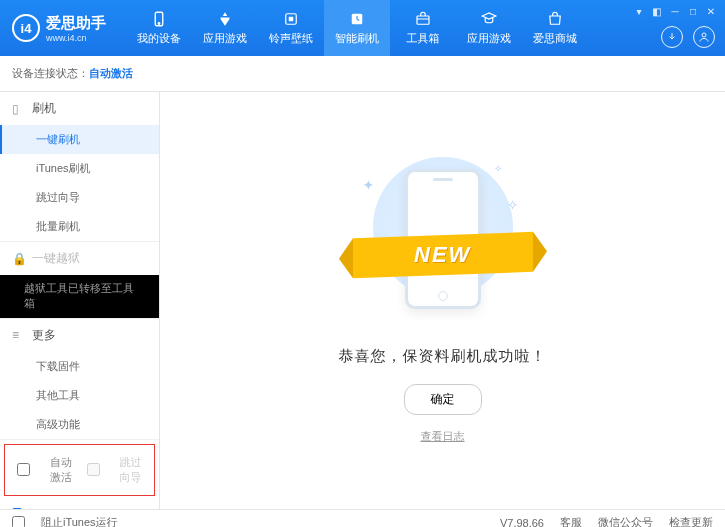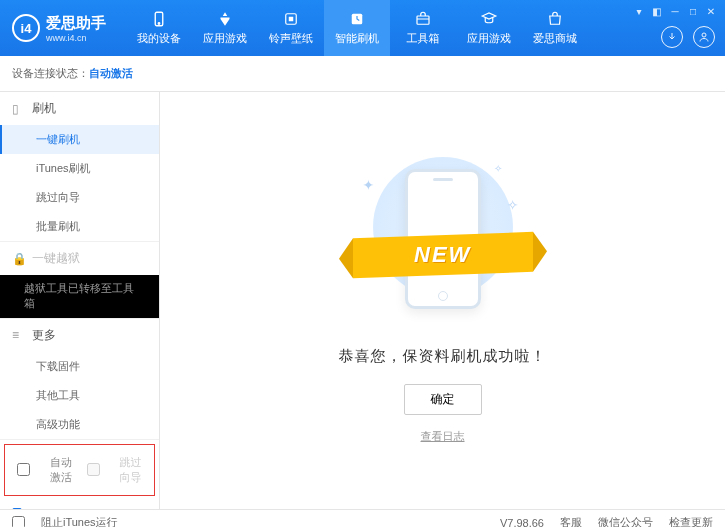--- a/index.html
+++ b/index.html
@@ -44,21 +44,21 @@
 .phone::before{content:"";position:absolute;top:6px;left:50%;transform:translateX(-50%);width:20px;height:3px;background:#d8e4f0;border-radius:2px}
 .phone::after{content:"";position:absolute;bottom:5px;left:50%;transform:translateX(-50%);width:8px;height:8px;border:1.5px solid #d8e4f0;border-radius:50%}
 .sparkle{position:absolute;color:#b8d4f5;font-size:14px}
 .sp1{top:20px;left:20px}.sp2{top:40px;right:24px}.sp3{bottom:50px;left:14px}.sp4{top:6px;right:40px;font-size:10px}
 .ribbon{position:absolute;top:78px;left:10px;right:10px;height:40px;background:#ffc107;display:flex;align-items:center;justify-content:center;transform:skewY(-2deg)}
 .ribbon::before,.ribbon::after{content:"";position:absolute;width:0;height:0;border-style:solid}
 .ribbon::before{left:-14px;border-width:20px 14px 20px 0;border-color:transparent #e6a800 transparent transparent}
 .ribbon::after{right:-14px;border-width:20px 0 20px 14px;border-color:transparent transparent transparent #e6a800}
 .ribbon-txt{color:#fff;font-size:22px;font-weight:900;font-style:italic;letter-spacing:2px;text-shadow:1px 1px 0 #e69500;transform:skewY(2deg)}
 .success-msg{font-size:15px;color:#333;margin-bottom:18px;letter-spacing:1px}
-.ok-btn{border:1px solid #ccc;background:#fff;padding:6px 26px;font-size:12px;cursor:pointer;border-radius:2px;margin-bottom:14px}
+.ok-btn{border:1px solid #ccc;background:#fff;padding:6px 26px;font-size:12px;cursor:pointer;border-radius:12px;margin-bottom:14px}
 .log-link{font-size:11px;color:#999;text-decoration:underline;cursor:pointer}
 .footer{height:26px;border-top:1px solid #e5e5e5;display:flex;align-items:center;padding:0 12px;font-size:11px;color:#666;justify-content:space-between}
 .ft-l{display:flex;align-items:center;gap:16px}
 .ft-r{display:flex;gap:16px;align-items:center}
 .ft-r span{cursor:pointer}
 svg{display:block}
 </style>
 </head>
 <body>
 

